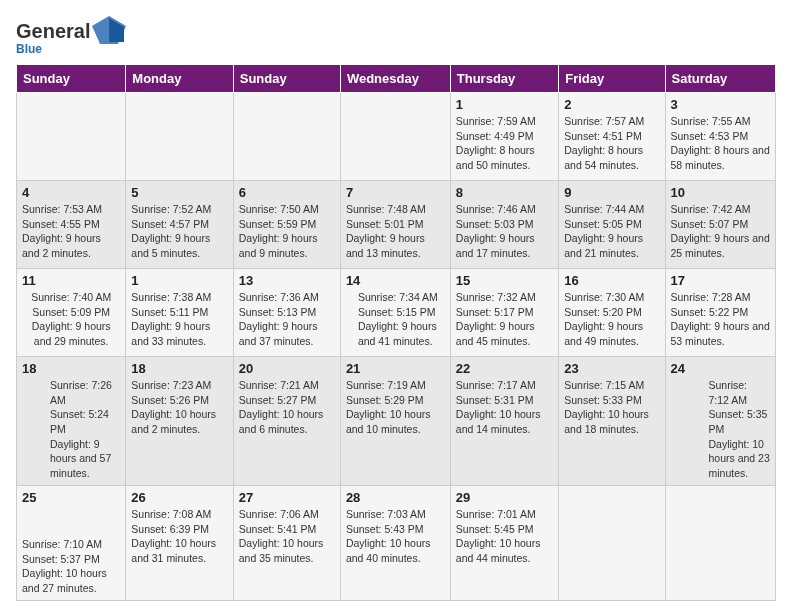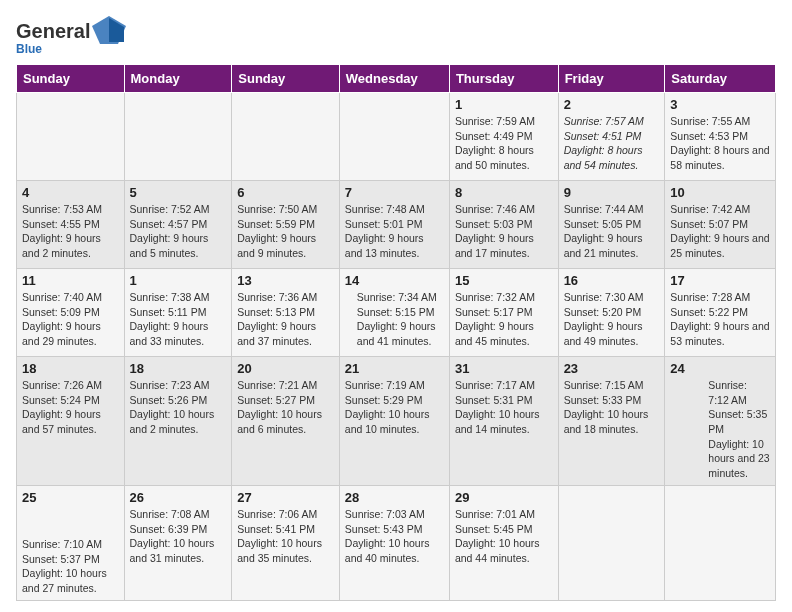--- a/index.html
+++ b/index.html
@@ -111,21 +111,21 @@
         <td></td>
         <td></td>
         <td>
           <div class="day-number">1</div>
           <div class="day-info" style="white-space: pre-line;">Sunrise: 7:59 AM
 Sunset: 4:49 PM
 Daylight: 8 hours and 50 minutes.</div>
         </td>
         <td>
           <div class="day-number">2</div>
-          <div class="day-info" style="white-space: pre-line; font-style: italic;">Sunrise: 7:57 AM
+          <div class="day-info" style="white-space: pre-line;">Sunrise: 7:57 AM
 Sunset: 4:51 PM
 Daylight: 8 hours and 54 minutes.</div>
         </td>
         <td>
           <div class="day-number">3</div>
           <div class="day-info" style="white-space: pre-line;">Sunrise: 7:55 AM
 Sunset: 4:53 PM
 Daylight: 8 hours and 58 minutes.</div>
         </td>
       </tr>
@@ -169,21 +169,21 @@
         <td>
           <div class="day-number">10</div>
           <div class="day-info" style="white-space: pre-line;">Sunrise: 7:42 AM
 Sunset: 5:07 PM
 Daylight: 9 hours and 25 minutes.</div>
         </td>
       </tr>
       <tr>
         <td>
           <div class="day-number">11</div>
-          <div class="day-info" style="white-space: pre-line;">Sunrise: 7:40 AM
+          <div class="day-info" style="white-space: pre-line; text-align: center;">Sunrise: 7:40 AM
 Sunset: 5:09 PM
 Daylight: 9 hours and 29 minutes.</div>
         </td>
         <td>
           <div class="day-number">1</div>
           <div class="day-info" style="white-space: pre-line;">Sunrise: 7:38 AM
 Sunset: 5:11 PM
 Daylight: 9 hours and 33 minutes.</div>
         </td>
         <td>
@@ -213,21 +213,21 @@
         <td>
           <div class="day-number">17</div>
           <div class="day-info" style="white-space: pre-line;">Sunrise: 7:28 AM
 Sunset: 5:22 PM
 Daylight: 9 hours and 53 minutes.</div>
         </td>
       </tr>
       <tr>
         <td>
           <div class="day-number">18</div>
-          <div class="day-info" style="white-space: pre-line;">Sunrise: 7:26 AM
+          <div class="day-info" style="white-space: pre-line; margin-left: 28px;">Sunrise: 7:26 AM
 Sunset: 5:24 PM
 Daylight: 9 hours and 57 minutes.</div>
         </td>
         <td>
           <div class="day-number">18</div>
           <div class="day-info" style="white-space: pre-line;">Sunrise: 7:23 AM
 Sunset: 5:26 PM
 Daylight: 10 hours and 2 minutes.</div>
         </td>
         <td>
@@ -236,21 +236,21 @@
 Sunset: 5:27 PM
 Daylight: 10 hours and 6 minutes.</div>
         </td>
         <td>
           <div class="day-number">21</div>
           <div class="day-info" style="white-space: pre-line;">Sunrise: 7:19 AM
 Sunset: 5:29 PM
 Daylight: 10 hours and 10 minutes.</div>
         </td>
         <td>
-          <div class="day-number">31</div>
+          <div class="day-number">22</div>
           <div class="day-info" style="white-space: pre-line;">Sunrise: 7:17 AM
 Sunset: 5:31 PM
 Daylight: 10 hours and 14 minutes.</div>
         </td>
         <td>
           <div class="day-number">23</div>
           <div class="day-info" style="white-space: pre-line;">Sunrise: 7:15 AM
 Sunset: 5:33 PM
 Daylight: 10 hours and 18 minutes.</div>
         </td>

